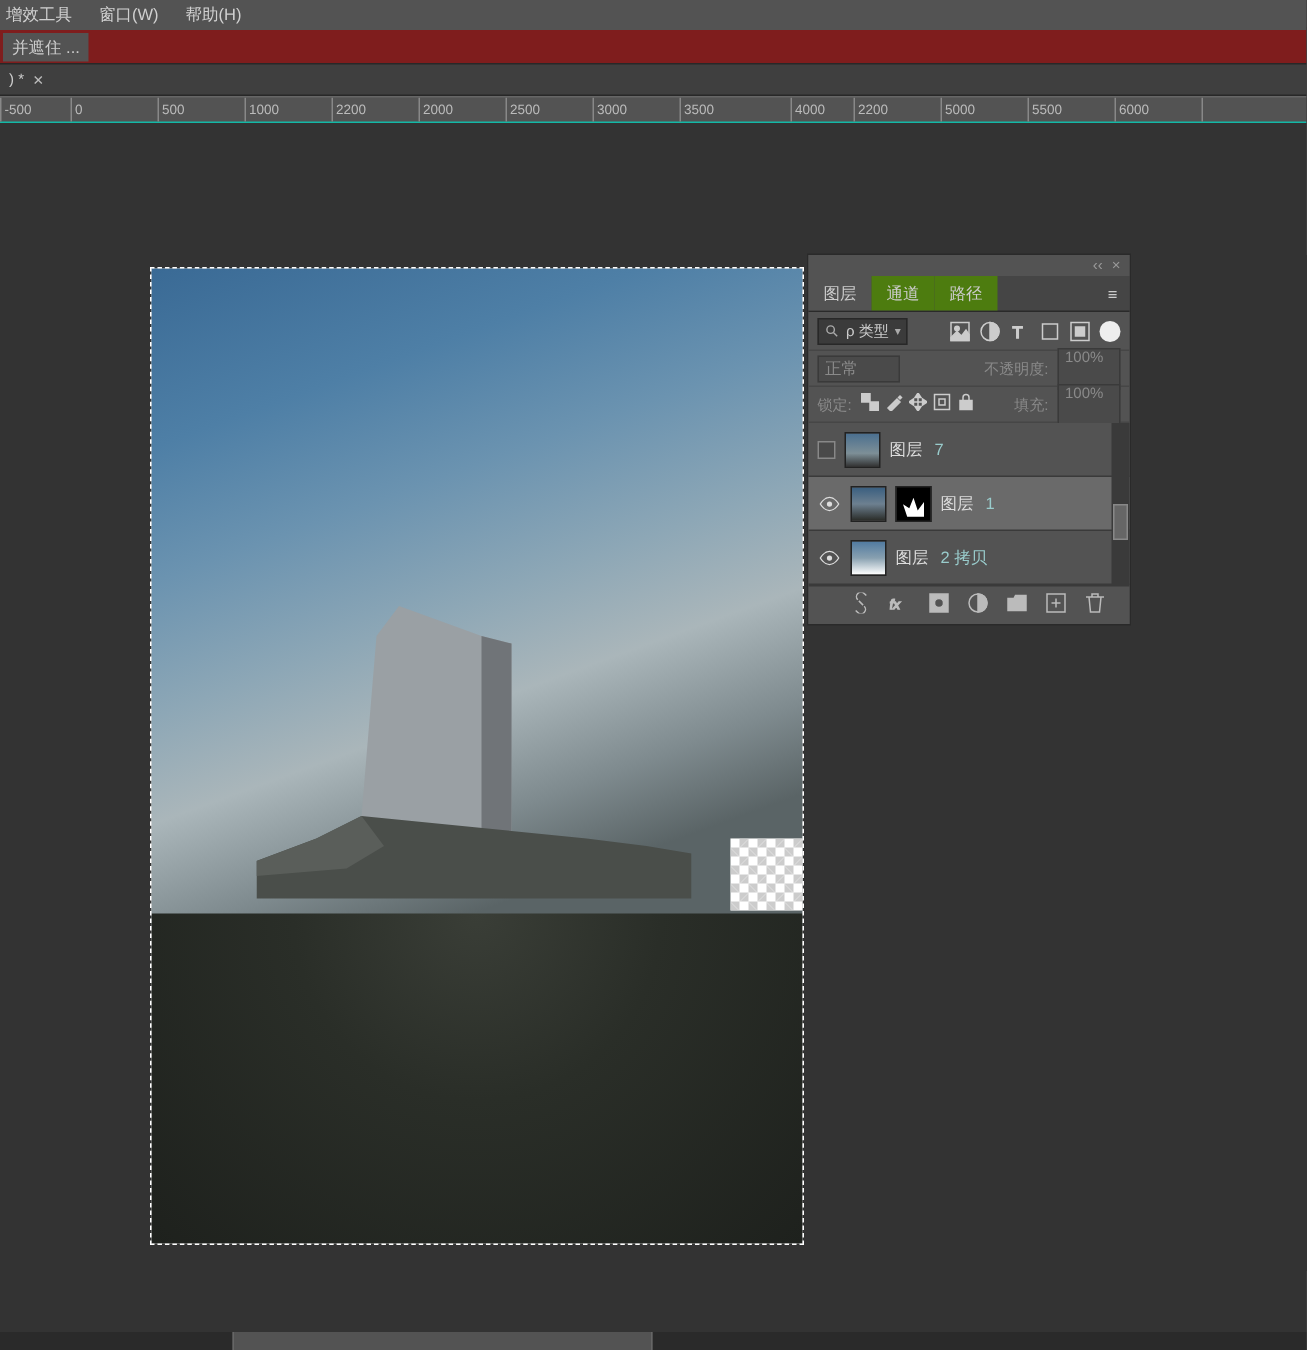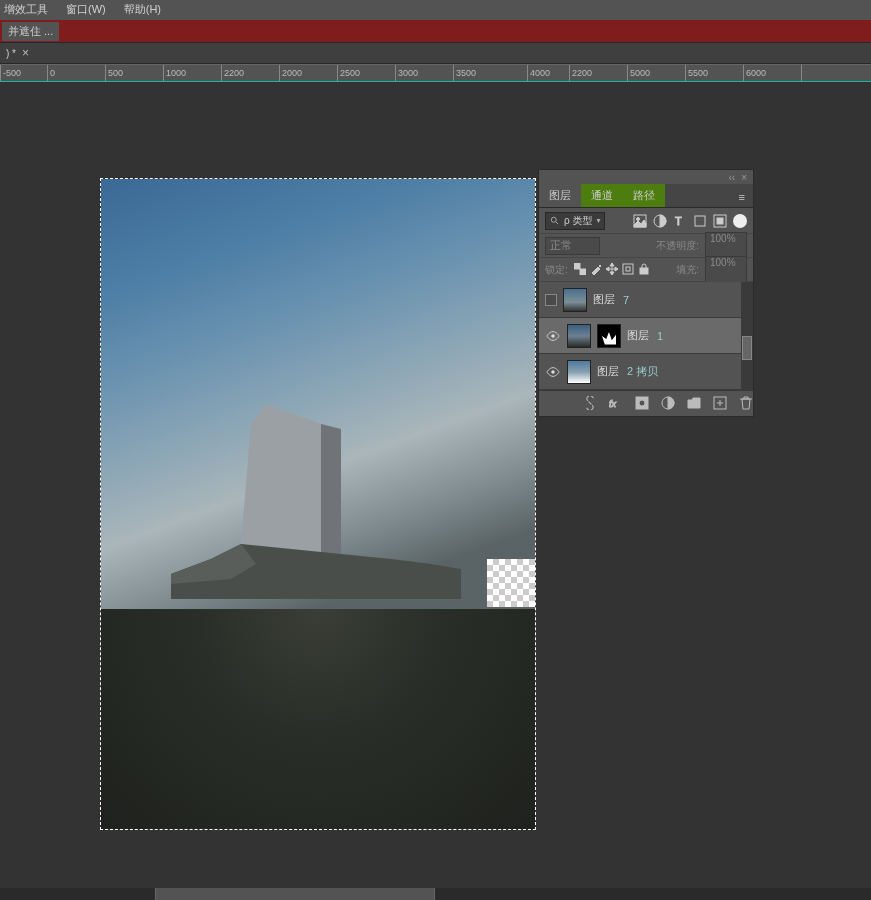--- a/index.html
+++ b/index.html
@@ -65,21 +65,21 @@
 .layer .thumb { width: 24px; height: 24px; border: 1px solid #222; background:#888; background-size:cover;}
 .layer .thumb.sky1 { background: linear-gradient(to bottom,#4a6f8f 0%,#7d8f97 60%,#333 100%);}
 .layer .thumb.sky2 { background: linear-gradient(to bottom,#3a5f80 0%,#6d8090 50%,#2a2c28 100%);}
 .layer .thumb.sky3 { background: linear-gradient(to bottom,#507aa0 0%,#88a0b0 50%,#fff 100%);}
 .layer .mask { width: 24px; height: 24px; border:1px solid #222; background:#000; position:relative; overflow:hidden;}
 .layer .mask::after { content:""; position:absolute; left:4px; top:6px; width:14px; height:14px; background:#fff; clip-path: polygon(20% 100%,0% 40%,30% 60%,50% 10%,70% 70%,100% 30%,100% 100%);}
 .layer .name { font-size: 11px; color: #ddd; }
 .layer .num { font-size: 11px; color: #9cc; margin-left:2px;}
 .layer .checkbox { width:12px;height:12px;border:1px solid #888;background:#4a4a4a;}
 
-.panel-bottom { height: 26px; background:#535353; border-top:1px solid #3a3a3a; display:flex; align-items:center; justify-content:flex-end; gap:12px; padding:0 0;}
+.panel-bottom { height: 26px; background:#535353; border-top:1px solid #3a3a3a; display:flex; align-items:center; justify-content:flex-end; gap:12px; padding:0 16px;}
 .panel-bottom svg { width:14px; height:14px; fill:#bbb; stroke:#bbb; }
 
 .status { position:absolute; bottom:0; left:0; right:0; height:12px; background:#2a2a2a; }
 .status .seg { position:absolute; left:155px; top:0; bottom:0; width:280px; background:#535353; border-left:1px solid #666;border-right:1px solid #666;}
 </style>
 </head>
 <body>
 
 <div class="menubar">
   <span>增效工具</span>

